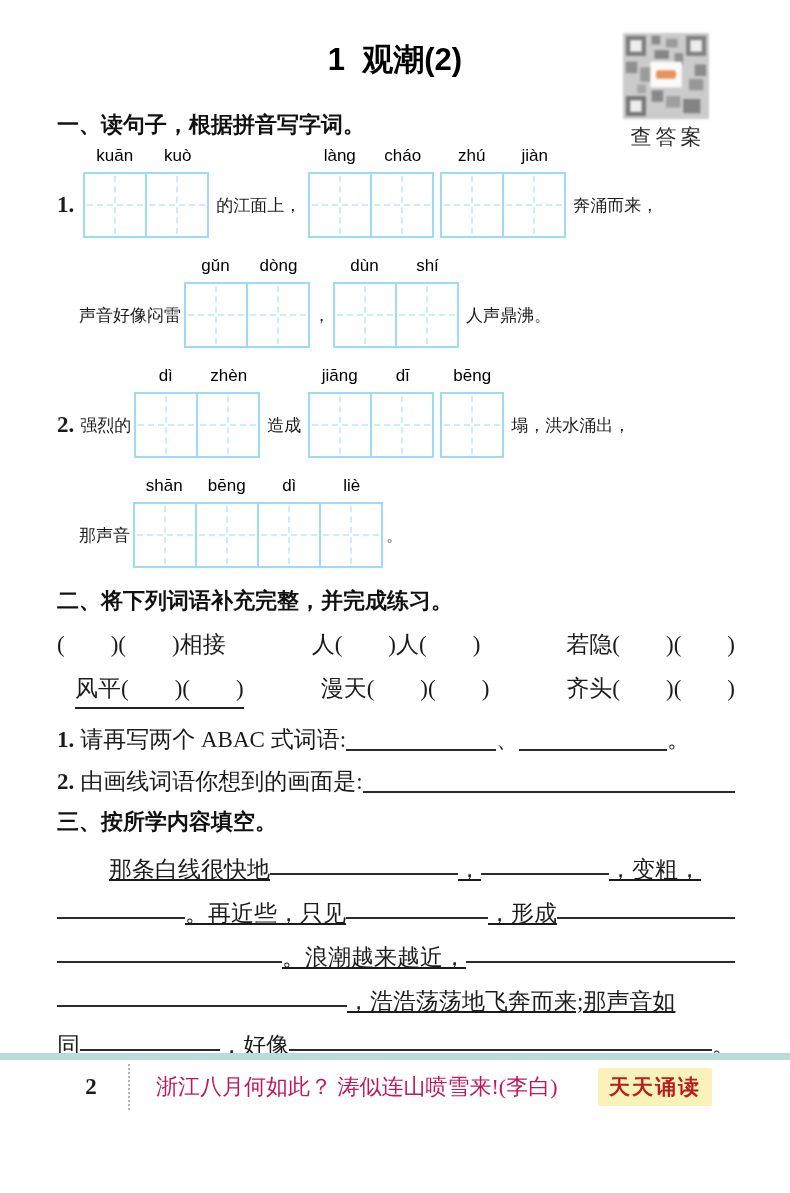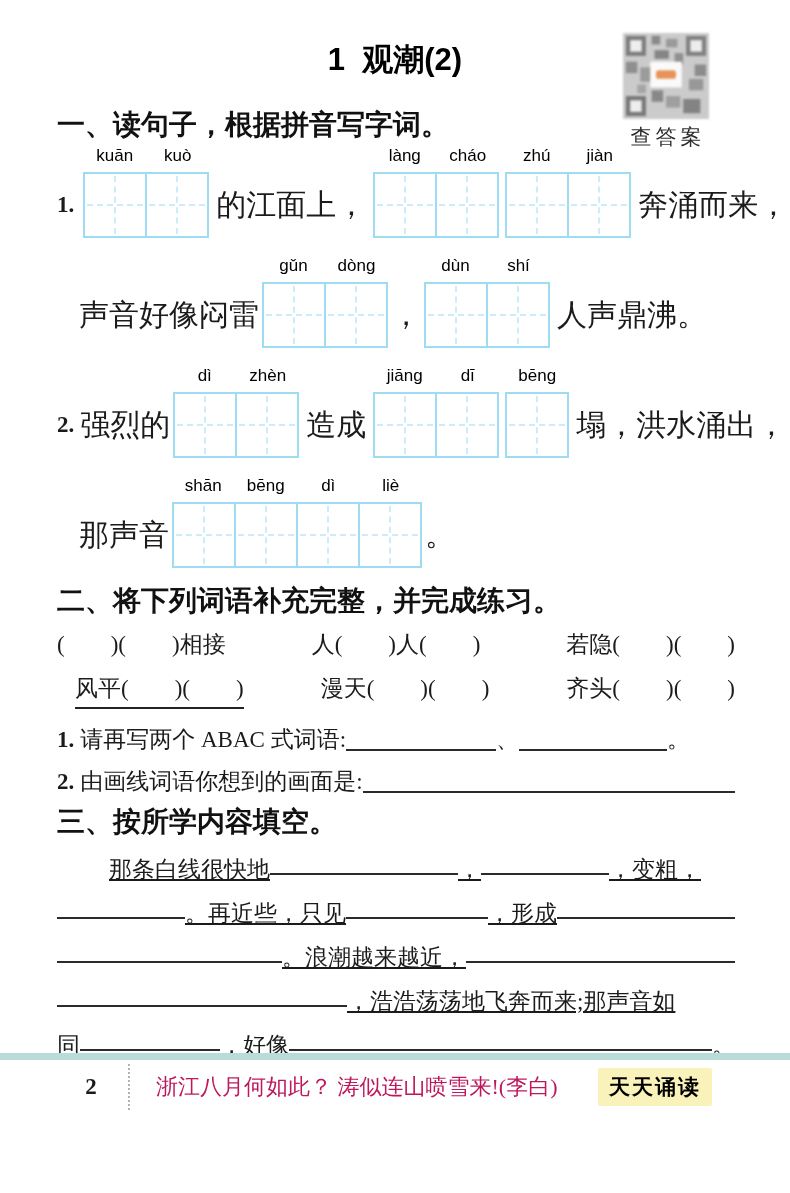--- a/index.html
+++ b/index.html
@@ -4,27 +4,27 @@
 <style>
   html,body{margin:0;padding:0;background:#fff;}
   body{width:790px;height:1193px;position:relative;overflow:hidden;
        font-family:"Liberation Serif",serif;color:#1b1b1b;}
   .title{margin-top:40px;text-align:center;font-family:"Liberation Sans",sans-serif;
          font-weight:bold;font-size:31px;line-height:40px;color:#000000;white-space:pre;}
   .qr-wrap{position:absolute;top:33px;right:76px;width:92px;text-align:center;}
   .qr-wrap svg{display:block;filter:blur(1.2px);}
   .qr-cap{margin-top:4px;font-size:21px;letter-spacing:4px;color:#2c2c2c;white-space:nowrap;}
   .content{padding:0 55px 0 57px;}
-  .sec-h{font-family:"Liberation Sans",sans-serif;font-weight:bold;font-size:28px;
+  .sec-h{font-family:"Liberation Sans",sans-serif;font-weight:bold;font-size:22px;
          line-height:30px;color:#111;}
   .h1{margin-top:30px;} .h2{margin-top:18px;} .h3{margin-top:10px;}
   
   .wrow{display:flex;align-items:center;white-space:nowrap;}
   .r1{margin-top:32px;} .rn{margin-top:44px;}
-  .bt{font-size:30px;} .num{font-weight:bold;font-size:23px;margin-right:6px;}
+  .bt{font-size:17px;} .num{font-weight:bold;font-size:23px;margin-right:6px;}
   .ind{margin-left:22px;}
   .pybox{position:relative;display:inline-flex;margin:0 3px;}
   .py{position:absolute;top:-26px;left:0;right:0;display:flex;
       font-family:"Liberation Sans",sans-serif;font-size:17px;color:#000000;}
   .py span{flex:1;text-align:center;}
   .cells{display:flex;}
   .cell{width:64px;height:66px;border:2px solid #9edcf4;position:relative;
         box-sizing:border-box;background:#fff;}
   .cell + .cell{margin-left:-2px;}
   .cell::before{content:"";position:absolute;left:50%;top:2px;bottom:2px;width:0;
@@ -46,21 +46,21 @@
        margin-top:14px;white-space:pre;text-decoration:underline;}
   .p3l.first{margin-top:18px;padding-left:52px;}
   
   .fbar{position:absolute;left:0;top:1053px;width:790px;height:7px;background:#b9dcd8;}
   .frow{position:absolute;left:0;top:1064px;width:790px;display:flex;align-items:center;
         padding:0;box-sizing:border-box;}
   .fpage{margin-left:78px;font-weight:bold;font-size:23px;width:26px;text-align:center;}
   .fdiv{width:0;height:46px;border-left:2px dotted #b3b3b3;margin:0 26px 0 24px;}
   .fquote{flex:1;font-size:22px;color:#be185d;white-space:pre;}
   .fbadge{margin-right:78px;background:#f9f3bb;border-radius:2px;padding:5px 11px;
-          font-weight:bold;font-size:21px;color:#000000;letter-spacing:2px;white-space:nowrap;}
+          font-weight:bold;font-size:21px;color:#b91c1c;letter-spacing:2px;white-space:nowrap;}
 </style>
 </head>
 <body>
 
 <div class="title">1  观潮(2)</div>
 
 <div class="qr-wrap">
   <svg width="88" height="86" viewBox="0 0 60 60">
     <rect width="60" height="60" fill="#cbcbcb"></rect>
     <rect x="2" y="2" width="14" height="14" fill="#7d7d7d"></rect>

